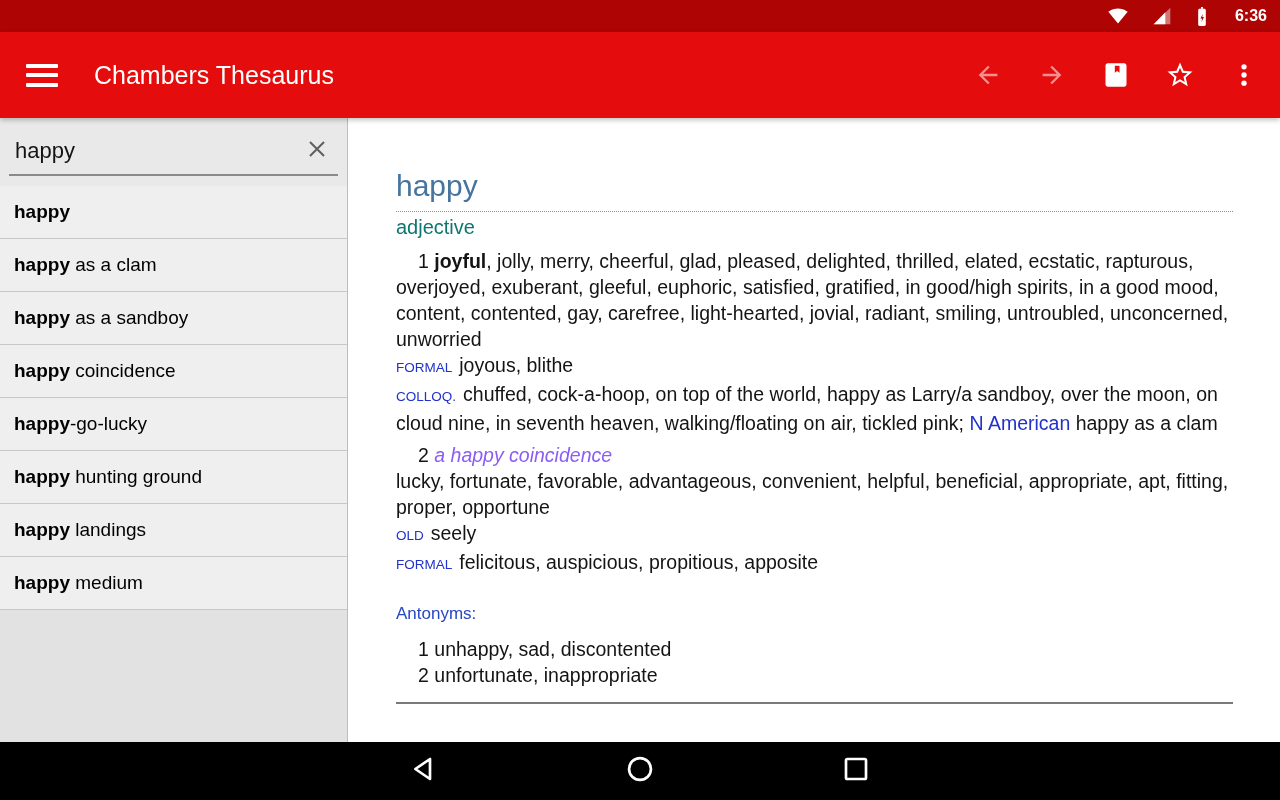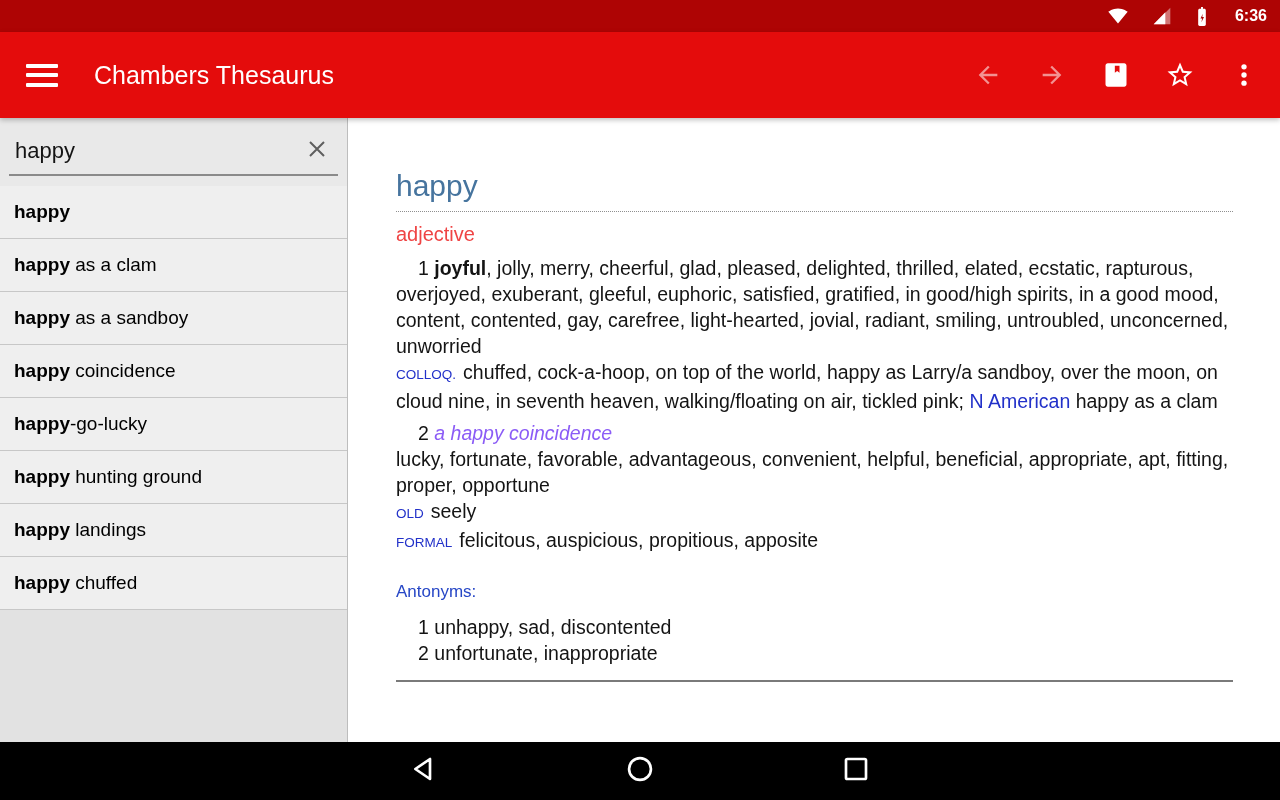--- a/index.html
+++ b/index.html
@@ -31,21 +31,21 @@
   .search-input { flex:1; min-width:0; background:transparent; border:none; outline:none; font-family:inherit; font-size:22px; color:#141414; padding:0; }
   .clear-btn { flex:none; width:30px; height:30px; display:flex; align-items:center; justify-content:center; cursor:pointer; }
   .suggestion-list { list-style:none; margin:0; padding:0; flex:none; }
   .item { height:53px; border-bottom:1px solid #c7c7c7; display:flex; align-items:center; padding:0 14px; font-size:19px; color:#000; cursor:pointer; }
   .item b { font-weight:700; }
   .list-overflow { flex:1; background:#e2e2e2; }
 
   
   .content { flex:1; min-width:0; background:#fff; padding:52px 47px 0 48px; overflow:hidden; }
   .headword { margin:0; font-weight:400; font-size:30px; line-height:32px; color:#46749e; padding-bottom:9px; border-bottom:1px dotted #8f8f8f; }
-  .pos { margin-top:10px; font-size:20px; line-height:24px; color:#ef4444; }
+  .pos { margin-top:3px; font-size:20px; line-height:24px; color:#0f766e; }
   .sense { margin-top:9px; }
   .sense + .sense { margin-top:6px; }
   .line { margin:0; font-size:19.5px; line-height:26px; color:#141414; }
   .indent { text-indent:22px; }
   .key { font-weight:700; }
   .label { font-size:13.5px; color:#2231c9; margin-right:7px; }
   .region { color:#2231c9; }
   .example { color:#8b5cf6; font-style:italic; }
   .antonyms { margin-top:24px; }
   .ant-heading { font-size:17px; line-height:24px; color:#2747c6; }
@@ -161,32 +161,33 @@
         <li class="item">
             <span><b>happy</b><span>-go-lucky</span></span>
           </li>
         <li class="item">
             <span><b>happy</b><span> hunting ground</span></span>
           </li>
         <li class="item">
             <span><b>happy</b><span> landings</span></span>
           </li>
         <li class="item">
-            <span><b>happy</b><span> chuffed</span></span>
+            <span><b>happy</b><span> medium</span></span>
           </li>
       </ul>
       <div class="list-overflow"></div>
     </aside>
 
     <main class="content">
       <h1 class="headword">happy</h1>
       <div class="pos">adjective</div>
 
       <div class="sense">
         <p class="line indent"><span class="num">1</span> <b class="key">joyful</b><span>, jolly, merry, cheerful, glad, pleased, delighted, thrilled, elated, ecstatic, rapturous, overjoyed, exuberant, gleeful, euphoric, satisfied, gratified, in good/high spirits, in a good mood, content, contented, gay, carefree, light-hearted, jovial, radiant, smiling, untroubled, unconcerned, unworried</span></p>
+        <p class="line"><span class="label">FORMAL</span><span>joyous, blithe</span></p>
         <p class="line"><span class="label">COLLOQ.</span><span>chuffed, cock-a-hoop, on top of the world, happy as Larry/a sandboy, over the moon, on cloud nine, in seventh heaven, walking/floating on air, tickled pink; </span><span class="region">N American</span><span> happy as a clam</span></p>
       </div>
 
       <div class="sense">
         <p class="line indent"><span class="num">2</span> <i class="example">a happy coincidence</i></p>
         <p class="line">lucky, fortunate, favorable, advantageous, convenient, helpful, beneficial, appropriate, apt, fitting, proper, opportune</p>
         <p class="line"><span class="label">OLD</span><span>seely</span></p>
         <p class="line"><span class="label">FORMAL</span><span>felicitous, auspicious, propitious, apposite</span></p>
       </div>
 

